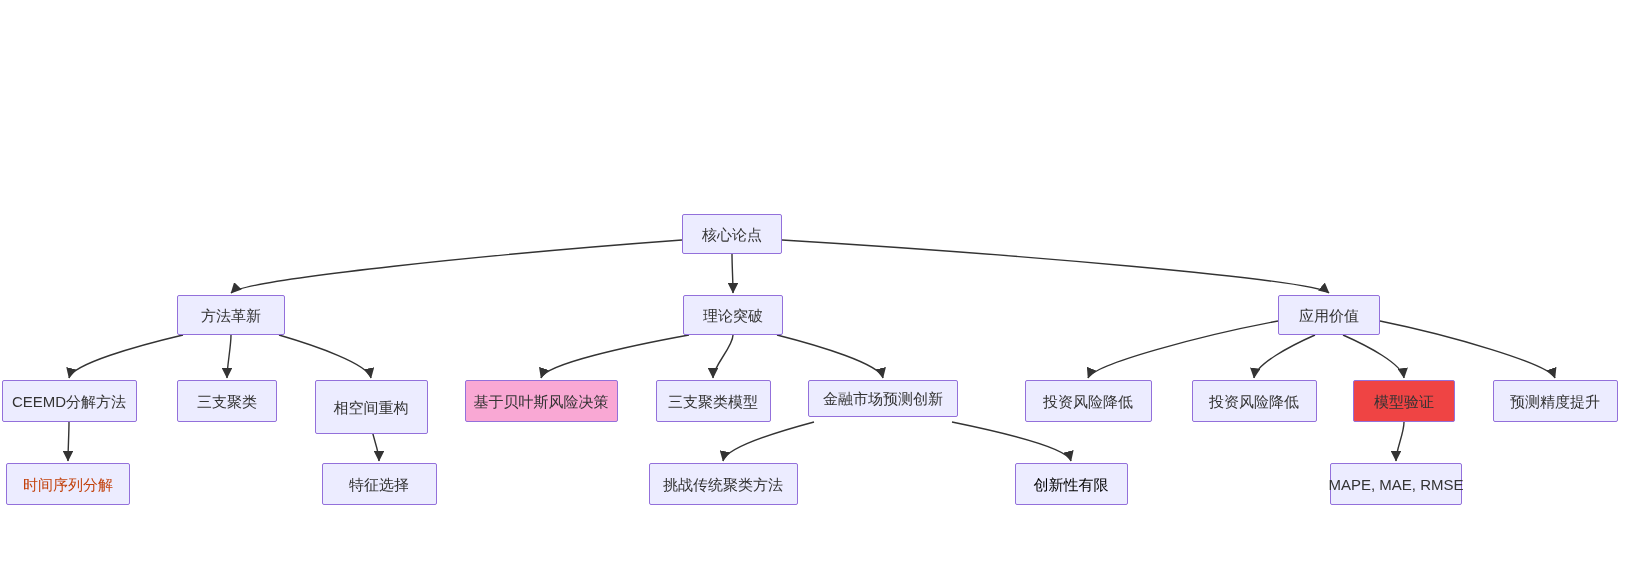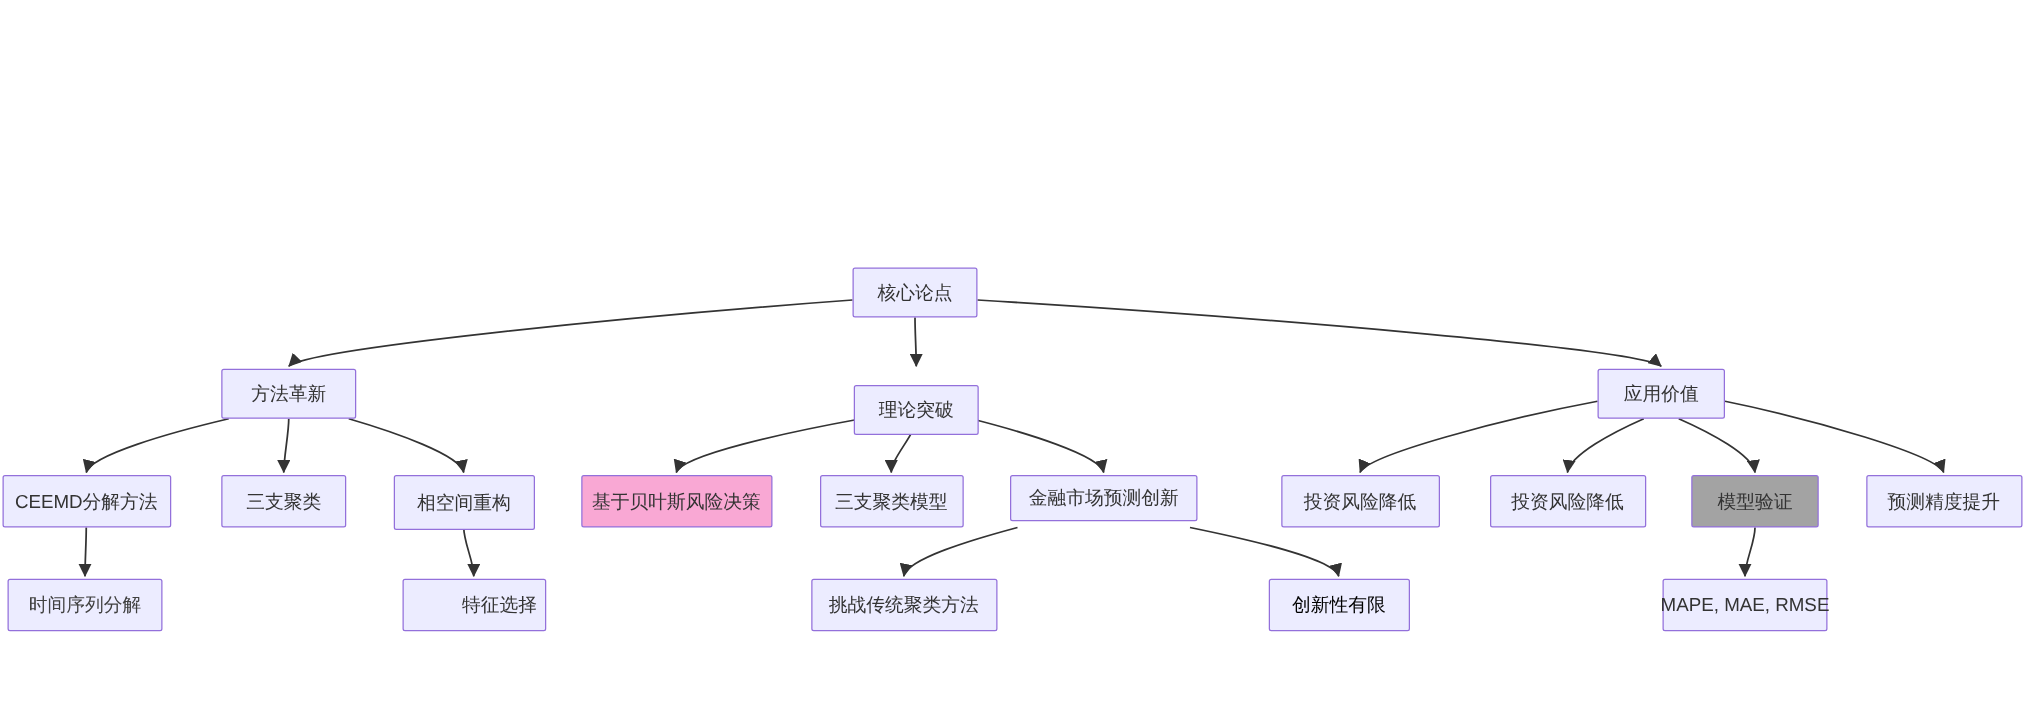--- a/index.html
+++ b/index.html
@@ -68,60 +68,60 @@
       <path d="M1380,321 C1450,335.25 1549.75,364 1555,378" fill="none" stroke="#333333" stroke-width="1.4" marker-end="url(#arrow)"></path>
       <path d="M1404,422 C1404,434 1396,449 1396,461" fill="none" stroke="#333333" stroke-width="1.4" marker-end="url(#arrow)"></path>
     </svg>
   <div id="node-layer">
       <div class="node" style="left: 682px; top: 214px; width: 100px; height: 40px; background: rgb(236, 236, 255); border-color: rgb(147, 112, 219); color: rgb(51, 51, 51);">
         <span>核心论点</span>
       </div>
       <div class="node" style="left: 177px; top: 295px; width: 108px; height: 40px; background: rgb(236, 236, 255); border-color: rgb(147, 112, 219); color: rgb(51, 51, 51);">
         <span>方法革新</span>
       </div>
-      <div class="node" style="left: 683px; top: 295px; width: 100px; height: 40px; background: rgb(236, 236, 255); border-color: rgb(147, 112, 219); color: rgb(51, 51, 51); margin-top: 13px;">
+      <div class="node" style="left: 683px; top: 295px; width: 100px; height: 40px; background: rgb(236, 236, 255); border-color: rgb(147, 112, 219); color: rgb(51, 51, 51);">
         <span>理论突破</span>
       </div>
       <div class="node" style="left: 1278px; top: 295px; width: 102px; height: 40px; background: rgb(236, 236, 255); border-color: rgb(147, 112, 219); color: rgb(51, 51, 51); align-items: center;">
         <span>应用价值</span>
       </div>
       <div class="node" style="left: 1.5px; top: 380px; width: 135px; height: 42px; background: rgb(236, 236, 255); border-color: rgb(147, 112, 219); color: rgb(51, 51, 51);">
         <span>CEEMD分解方法</span>
       </div>
       <div class="node" style="left: 177px; top: 380px; width: 100px; height: 42px; background: rgb(236, 236, 255); border-color: rgb(147, 112, 219); color: rgb(51, 51, 51);">
         <span>三支聚类</span>
       </div>
-      <div class="node" style="left: 314.5px; top: 380px; width: 113px; height: 44px; background: rgb(236, 236, 255); border-color: rgb(147, 112, 219); color: rgb(51, 51, 51);">
+      <div class="node" style="left: 314.5px; top: 380px; width: 113px; height: 54px; background: rgb(236, 236, 255); border-color: rgb(147, 112, 219); color: rgb(51, 51, 51);">
         <span>相空间重构</span>
       </div>
       <div class="node" style="left: 464.5px; top: 380px; width: 153px; height: 42px; background: #f9a8d4; border-color: rgb(147, 112, 219); color: rgb(51, 51, 51);">
         <span>基于贝叶斯风险决策</span>
       </div>
       <div class="node" style="left: 655.5px; top: 380px; width: 115px; height: 42px; background: rgb(236, 236, 255); border-color: rgb(147, 112, 219); color: rgb(51, 51, 51);">
         <span>三支聚类模型</span>
       </div>
       <div class="node" style="left: 808px; top: 380px; width: 150px; height: 37px; background: rgb(236, 236, 255); border-color: rgb(147, 112, 219); color: rgb(51, 51, 51);">
         <span>金融市场预测创新</span>
       </div>
       <div class="node" style="left: 1024.5px; top: 380px; width: 127px; height: 42px; background: rgb(236, 236, 255); border-color: rgb(147, 112, 219); color: rgb(51, 51, 51);">
         <span>投资风险降低</span>
       </div>
       <div class="node" style="left: 1191.5px; top: 380px; width: 125px; height: 42px; background: rgb(236, 236, 255); border-color: rgb(147, 112, 219); color: rgb(51, 51, 51);">
         <span>投资风险降低</span>
       </div>
-      <div class="node" style="left: 1353px; top: 380px; width: 102px; height: 42px; background: #a3a3a3; border-color: rgb(147, 112, 219); color: rgb(51, 51, 51);">
+      <div class="node" style="left: 1353px; top: 380px; width: 102px; height: 42px; background: #ef4444; border-color: rgb(147, 112, 219); color: rgb(51, 51, 51);">
         <span>模型验证</span>
       </div>
       <div class="node" style="left: 1492.5px; top: 380px; width: 125px; height: 42px; background: rgb(236, 236, 255); border-color: rgb(147, 112, 219); color: rgb(51, 51, 51);">
         <span>预测精度提升</span>
       </div>
-      <div class="node" style="left: 6px; top: 463px; width: 124px; height: 42px; background: rgb(236, 236, 255); border-color: rgb(147, 112, 219); color: #404040;">
+      <div class="node" style="left: 6px; top: 463px; width: 124px; height: 42px; background: rgb(236, 236, 255); border-color: rgb(147, 112, 219); color: #c2410c;">
         <span>时间序列分解</span>
       </div>
-      <div class="node" style="left: 321.5px; top: 463px; width: 115px; height: 42px; background: rgb(236, 236, 255); border-color: rgb(147, 112, 219); color: rgb(51, 51, 51); justify-content: flex-end;">
+      <div class="node" style="left: 321.5px; top: 463px; width: 115px; height: 42px; background: rgb(236, 236, 255); border-color: rgb(147, 112, 219); color: rgb(51, 51, 51);">
         <span>特征选择</span>
       </div>
       <div class="node" style="left: 648.5px; top: 463px; width: 149px; height: 42px; background: rgb(236, 236, 255); border-color: rgb(147, 112, 219); color: rgb(51, 51, 51);">
         <span>挑战传统聚类方法</span>
       </div>
       <div class="node" style="left: 1014.5px; top: 463px; width: 113px; height: 42px; background: rgb(236, 236, 255); border-color: rgb(147, 112, 219); color: #000000;">
         <span>创新性有限</span>
       </div>
       <div class="node" style="left: 1330px; top: 463px; width: 132px; height: 42px; background: rgb(236, 236, 255); border-color: rgb(147, 112, 219); color: rgb(51, 51, 51);">
         <span>MAPE, MAE, RMSE</span>

